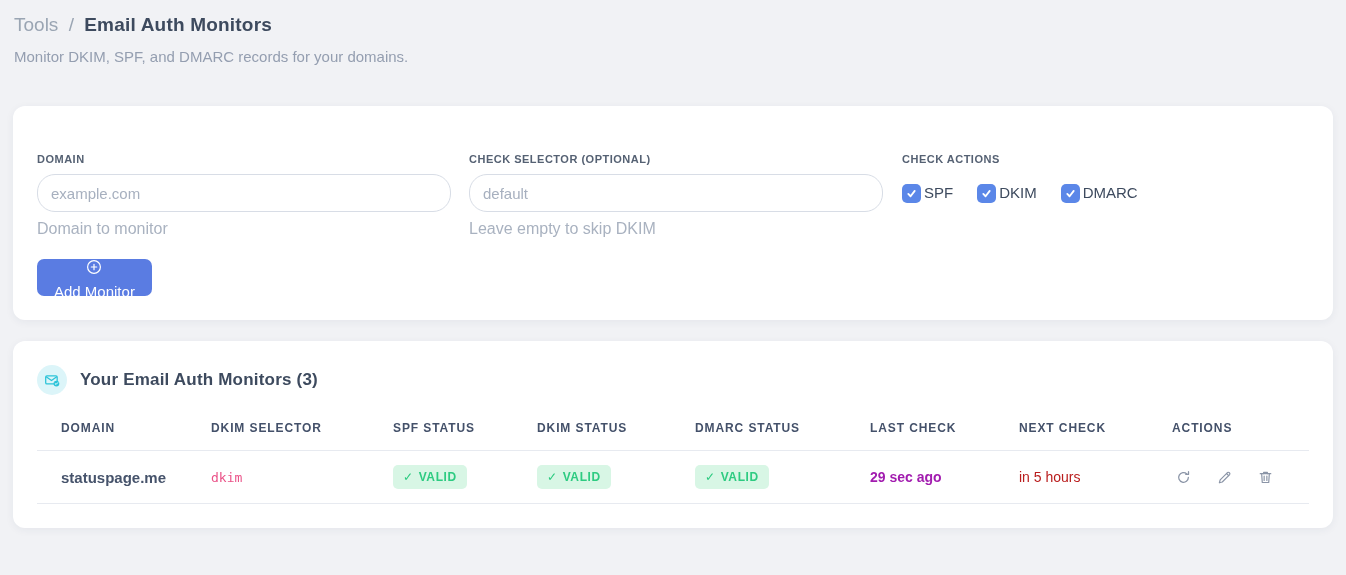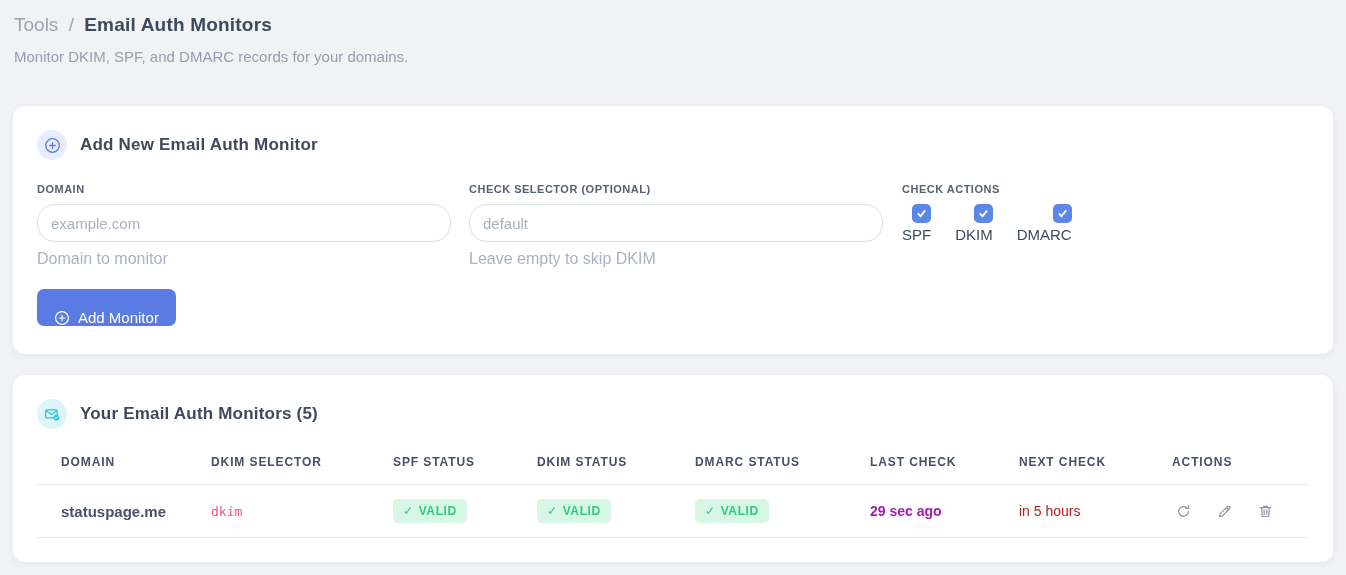--- a/index.html
+++ b/index.html
@@ -44,31 +44,32 @@
   }
   .text-input {
     width:100%; height:38px; border:1px solid #d8dde6; border-radius:18px;
     padding:0 13px; font-size:15px; color:#3d4a5e; outline:none;
     font-family:"Liberation Sans", sans-serif; background:#fff;
   }
   .text-input::placeholder { color:#a7b0bf; }
   .field-helper { margin-top:8px; font-size:16px; color:#a9b2c0; }
 
   .checkbox-row { display:flex; align-items:center; gap:24px; height:38px; }
-  .checkbox-item { display:inline-flex; align-items:flex-end; gap:3px; font-size:15px; color:#3d4a5e; cursor:pointer;flex-direction:column; }
+  .checkbox-item { display:inline-flex; align-items:flex-start; gap:3px; font-size:15px; color:#3d4a5e; cursor:pointer; }
   .checkbox-box {
     width:19px; height:19px; border-radius:5px; background:#5b87e8;
     display:flex; align-items:center; justify-content:center; flex:0 0 19px;
   }
 
   .btn-primary {
-    margin-top:21px; display:inline-flex; align-items:flex-end; gap:8px;
+    margin-top:21px; display:inline-flex; align-items:center; gap:8px;
     background:#5a7ce2; color:#fff; border:none; border-radius:7px;
     height:37px; padding:0 17px; font-size:15px; cursor:pointer;
     font-family:"Liberation Sans", sans-serif;
+    flex-direction:column;
   }
   .btn-primary .btn-icon { display:flex; }
 
   table { width:100%; border-collapse:collapse; margin-top:16px; }
   th {
     text-align:left; font-size:12px; font-weight:700; color:#44516a;
     letter-spacing:.9px; padding:10px 8px 15px 0; border-bottom:1px solid #e7eaf0;
     white-space:nowrap;
   }
   td { padding:14px 8px 14px 0; border-bottom:1px solid #e7eaf0; font-size:14px; vertical-align:middle; }
@@ -96,29 +97,20 @@
 <div class="page-header">
   <div class="breadcrumb">
     <span class="crumb-tools">Tools</span>
     <span class="crumb-sep">/</span>
     <span class="page-title">Email Auth Monitors</span>
   </div>
   <div class="page-subtitle">Monitor DKIM, SPF, and DMARC records for your domains.</div>
 </div>
 
 <section class="card card-add">
-  <div class="card-header">
-    <span class="icon-badge blue">
-      <svg width="17" height="17" viewBox="0 0 20 20" fill="none" stroke="currentColor" stroke-width="1.5" stroke-linecap="round">
-        <circle cx="10" cy="10" r="8"></circle>
-        <path d="M10 6.6v6.8M6.6 10h6.8"></path>
-      </svg>
-    </span>
-    <h2 class="card-title">Add New Email Auth Monitor</h2>
-  </div>
 
   <div class="form-grid">
     <div class="field">
       <label class="field-label">DOMAIN</label>
       <input class="text-input" type="text" placeholder="example.com" style="">
       <div class="field-helper">Domain to monitor</div>
     </div>
 
     <div class="field">
       <label class="field-label">CHECK SELECTOR (OPTIONAL)</label>
@@ -171,21 +163,21 @@
 <section class="card card-monitors">
   <div class="card-header">
     <span class="icon-badge teal">
       <svg width="17" height="17" viewBox="0 0 20 20" fill="none" stroke="currentColor" stroke-width="1.5">
         <rect x="2" y="4.5" width="13.5" height="9.5" rx="1.5"></rect>
         <path d="M2.5 5.6L8.8 10l6.2-4.4"></path>
         <circle cx="14.6" cy="13.6" r="3.4" fill="currentColor" stroke="none"></circle>
         <path d="M13.1 13.6l1.1 1.1 1.9-2.1" stroke="#fff" stroke-width="1.1" stroke-linecap="round" stroke-linejoin="round"></path>
       </svg>
     </span>
-    <h2 class="card-title">Your Email Auth Monitors (5)</h2>
+    <h2 class="card-title">Your Email Auth Monitors (3)</h2>
   </div>
 
   <table>
     <colgroup>
       <col style="width:174px">
         <col style="width:182px">
         <col style="width:144px">
         <col style="width:158px">
       <col style="width:175px">
         <col style="width:149px">

